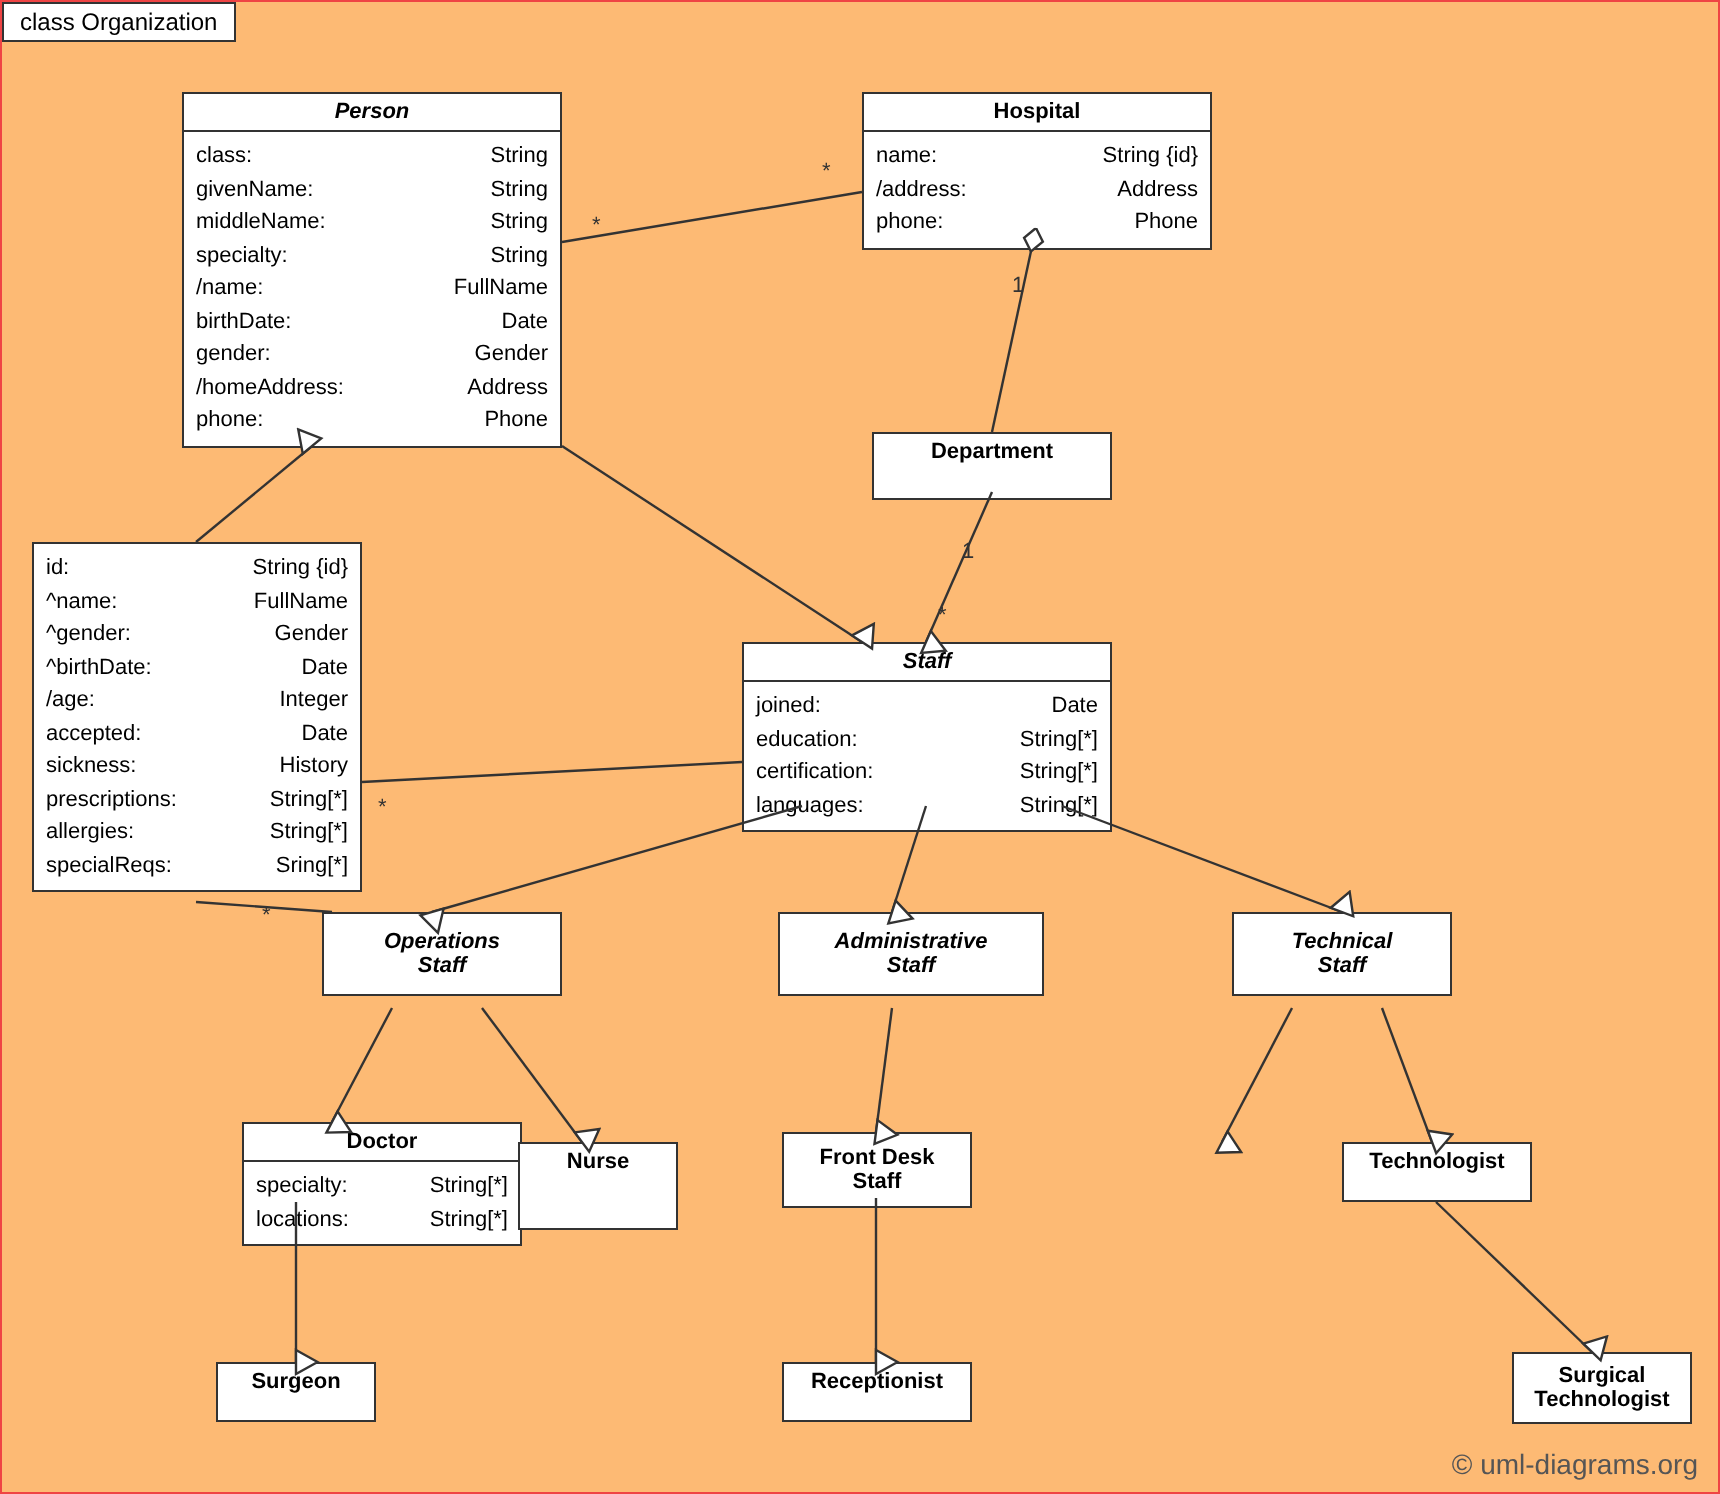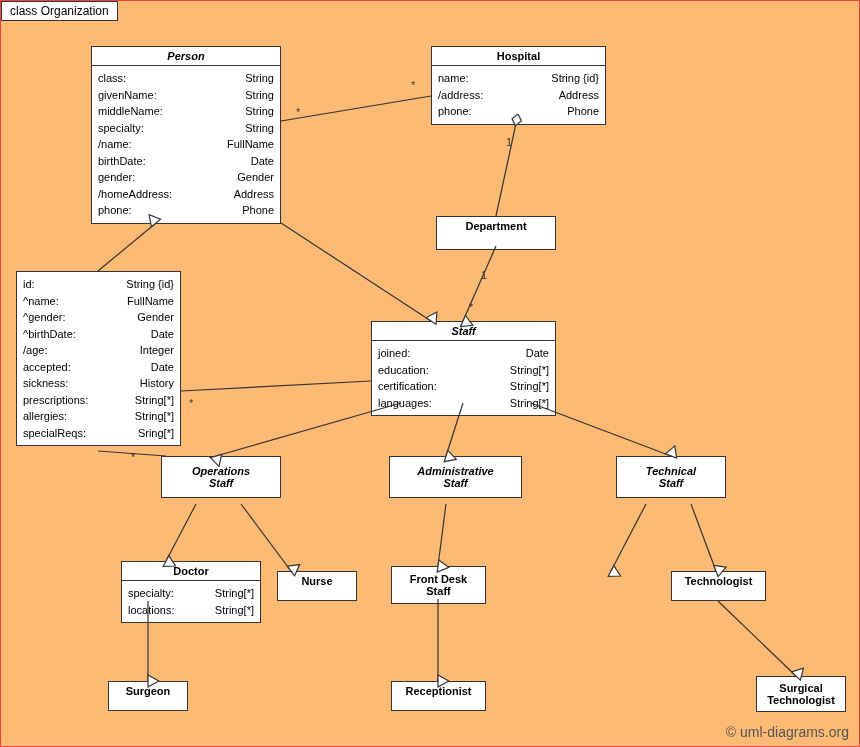--- a/index.html
+++ b/index.html
@@ -234,21 +234,21 @@
           <span class="attr-name">specialty:</span>
           <span class="attr-type">String[*]</span>
         </div>
       <div class="attr-row">
           <span class="attr-name">locations:</span>
           <span class="attr-type">String[*]</span>
         </div>
     </div>
   </div>
 
-  <div class="uml-class" style="left:276px; top:570px; width:80px; height:30px;">
+  <div class="uml-class" style="left:258px; top:570px; width:80px; height:44px;">
     <div class="class-name normal" style="border-bottom:none;">Nurse</div>
   </div>
 
   <div class="uml-class" style="left:390px; top:565px; width:95px; text-align:center;">
     <div class="class-name normal" style="border-bottom:none; padding:6px 4px;">Front Desk<br>Staff</div>
   </div>
 
 
   <div class="uml-class" style="left:670px; top:570px; width:95px; height:30px;">
     <div class="class-name normal" style="border-bottom:none;">Technologist</div>

